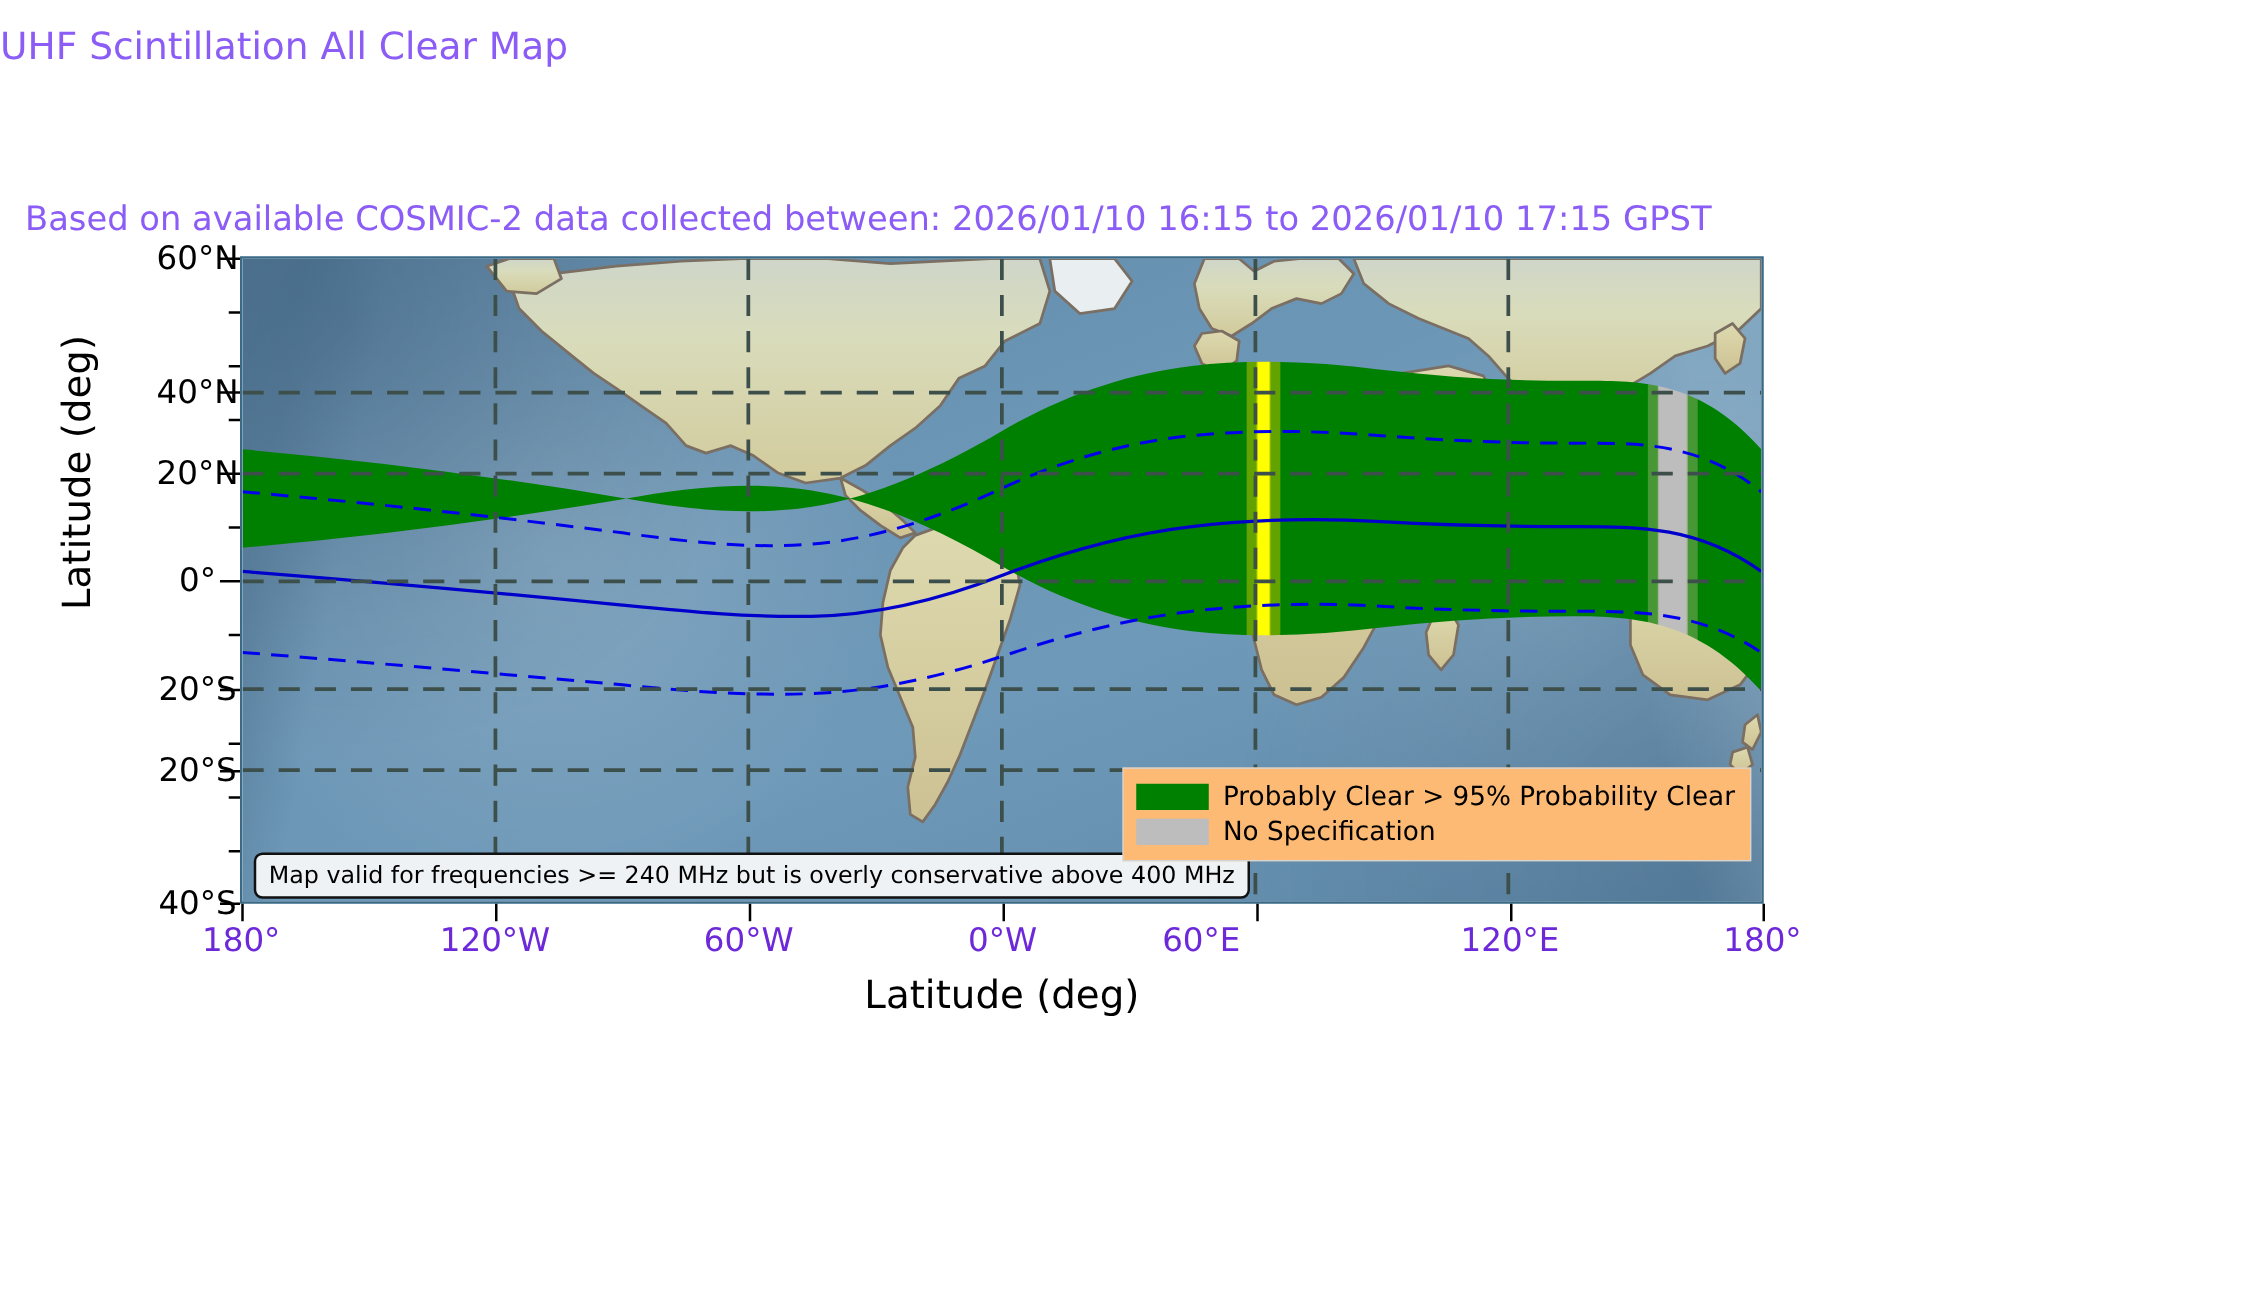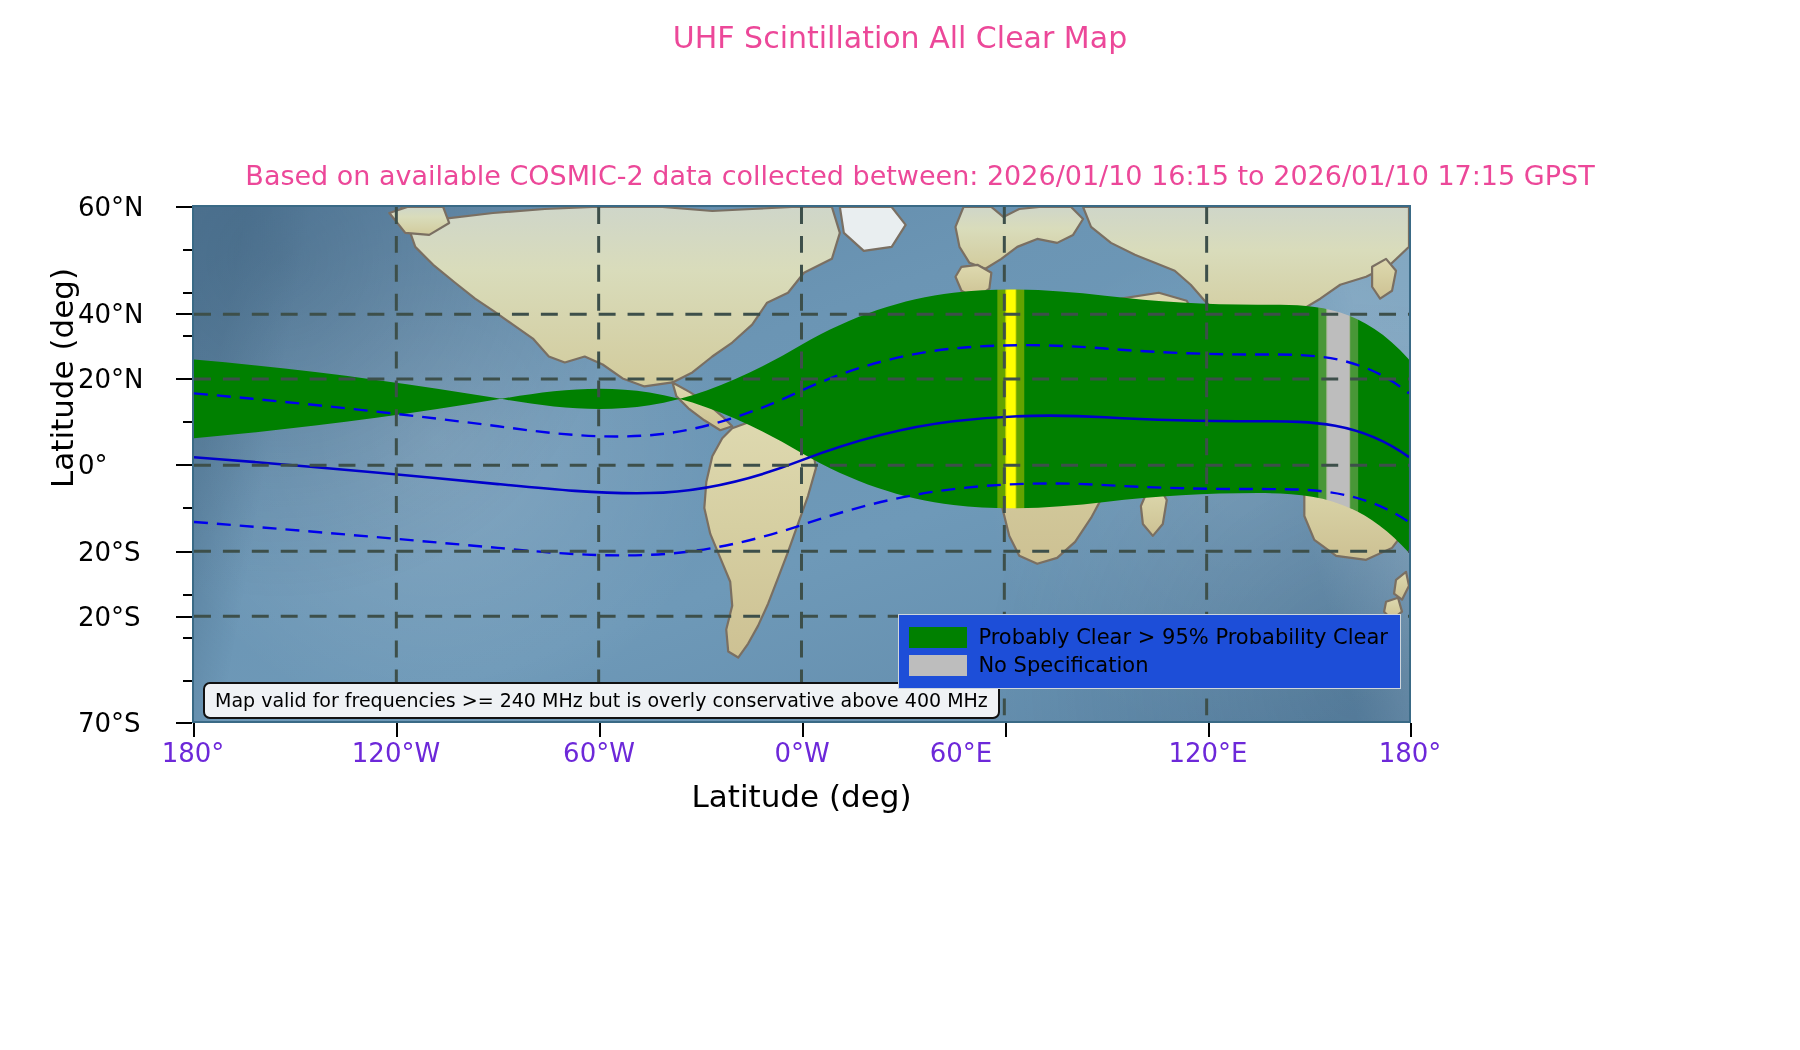--- a/index.html
+++ b/index.html
@@ -1,19 +1,19 @@
 <!DOCTYPE html>
 <html><head>
 <meta charset="utf-8">
 <style>
   html,body{margin:0;padding:0;background:#ffffff;}
   body{width:1800px;height:1050px;font-family:"DejaVu Sans","Liberation Sans",sans-serif;overflow:hidden;}
   #root{position:relative;width:1800px;height:1050px;background:#fff;}
 
-  .title{position:absolute;left:0;width:1800px;text-align:center;color:#ec4899;}
+  .title{position:absolute;left:0;width:1800px;text-align:left;color:#8b5cf6;}
   #title-main{top:20px;font-size:30px;}
   #title-valid{top:90px;font-size:29px;}
   #title-source{top:160px;font-size:27px;margin-left:20px;}
 
   
   #plot{position:absolute;left:192px;top:205px;width:1219px;height:518px;
         border:2px solid #3a6a86;box-sizing:border-box;overflow:hidden;}
 
   
   #ocean{position:absolute;inset:0;
@@ -34,36 +34,36 @@
 
   
   .bandsvg{position:absolute;inset:0;}
 
   
   #grid{position:absolute;inset:0;}
 
   
   .ytick{position:absolute;left:176px;width:16px;height:0;border-top:2.5px solid #000;}
   .ytickminor{position:absolute;left:183px;width:9px;height:0;border-top:2px solid #000;}
-  .ylab{position:absolute;right:1562px;width:160px;text-align:left;font-size:26px;color:#000;}
+  .ylab{position:absolute;right:1562px;width:160px;text-align:center;font-size:26px;color:#000;}
   .xtick{position:absolute;top:723px;height:14px;width:0;border-left:2.5px solid #000;}
   .xlab{position:absolute;top:738px;width:200px;margin-left:-100px;text-align:center;font-size:26px;color:#6d28d9;}
 
   #ylabel{position:absolute;left:-168px;top:360px;width:460px;text-align:center;
           font-size:31px;color:#000;transform:rotate(-90deg);transform-origin:center;}
   #xlabel{position:absolute;left:192px;top:778px;width:1219px;text-align:center;
           font-size:31px;color:#000;}
 
   
   #notebox{position:absolute;left:9px;top:475px;
       background:#eff2f5;border:2.5px solid #111;border-radius:7px;
       padding:5px 10px 6px 10px;font-size:19px;color:#000;white-space:nowrap;}
 
   
-  #legend{position:absolute;right:8px;top:407px;background:#1d4ed8;
+  #legend{position:absolute;right:8px;top:407px;background:#fdba74;
       border:1px solid #cfd6dc;padding:8px 12px 9px 10px;}
   .lrow{display:flex;align-items:center;height:28px;}
   .swatch{width:58px;height:21px;margin-right:11px;flex:0 0 auto;}
   .ltext{font-size:21px;color:#000;white-space:nowrap;}
 </style>
 </head>
 <body>
 
 <div id="root">
 
@@ -239,21 +239,21 @@
   <div class="ytickminor" style="top:594px"></div>
   <div class="ytickminor" style="top:637px"></div>
   <div class="ytickminor" style="top:680px"></div>
 
   <div class="ylab" style="top:192px">60°N</div>
   <div class="ylab" style="top:299px">40°N</div>
   <div class="ylab" style="top:364px">20°N</div>
   <div class="ylab" style="top:450px">0°</div>
   <div class="ylab" style="top:537px">20°S</div>
   <div class="ylab" style="top:602px">20°S</div>
-  <div class="ylab" style="top:708px">70°S</div>
+  <div class="ylab" style="top:708px">40°S</div>
 
   <div class="xtick" style="left:193px"></div>
   <div class="xtick" style="left:396px"></div>
   <div class="xtick" style="left:599px"></div>
   <div class="xtick" style="left:802px"></div>
   <div class="xtick" style="left:1005px"></div>
   <div class="xtick" style="left:1208px"></div>
   <div class="xtick" style="left:1410px"></div>
 
   <div class="xlab" style="left:193px">180°</div>

